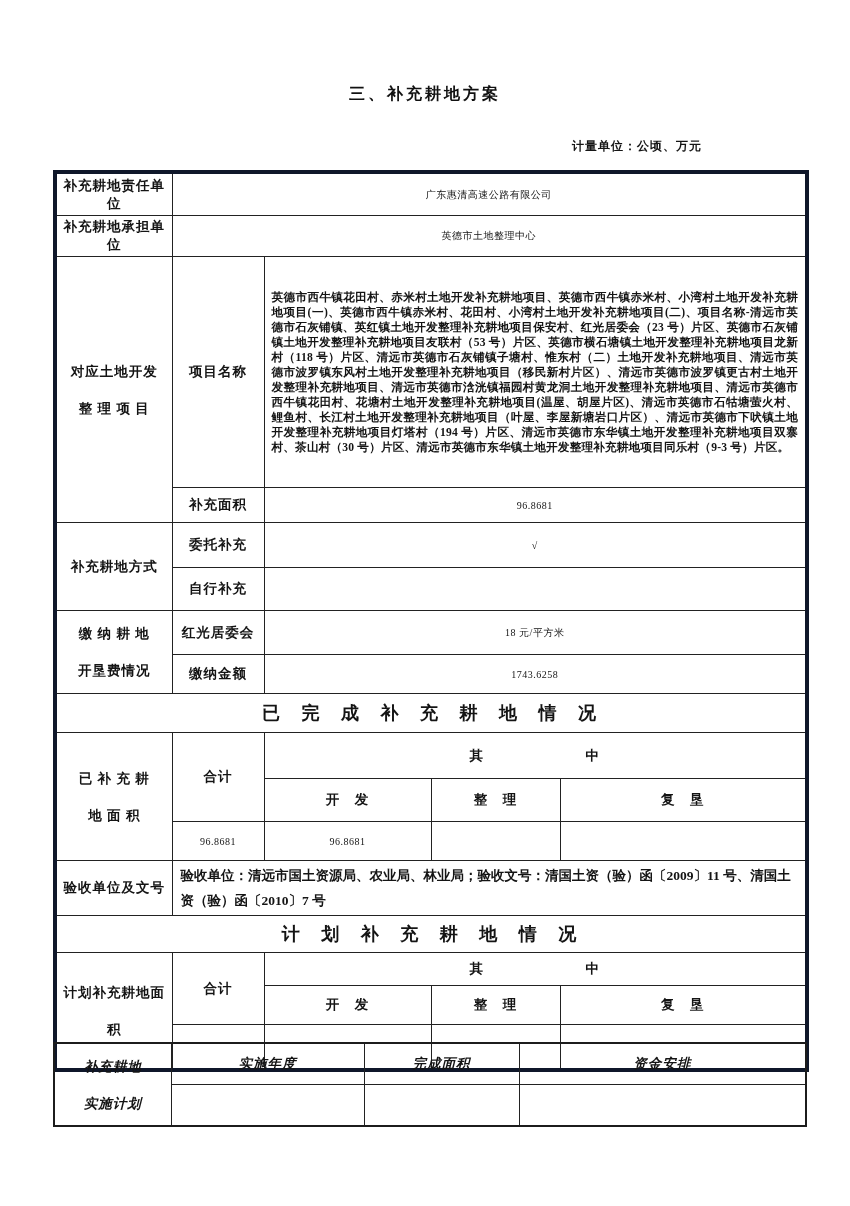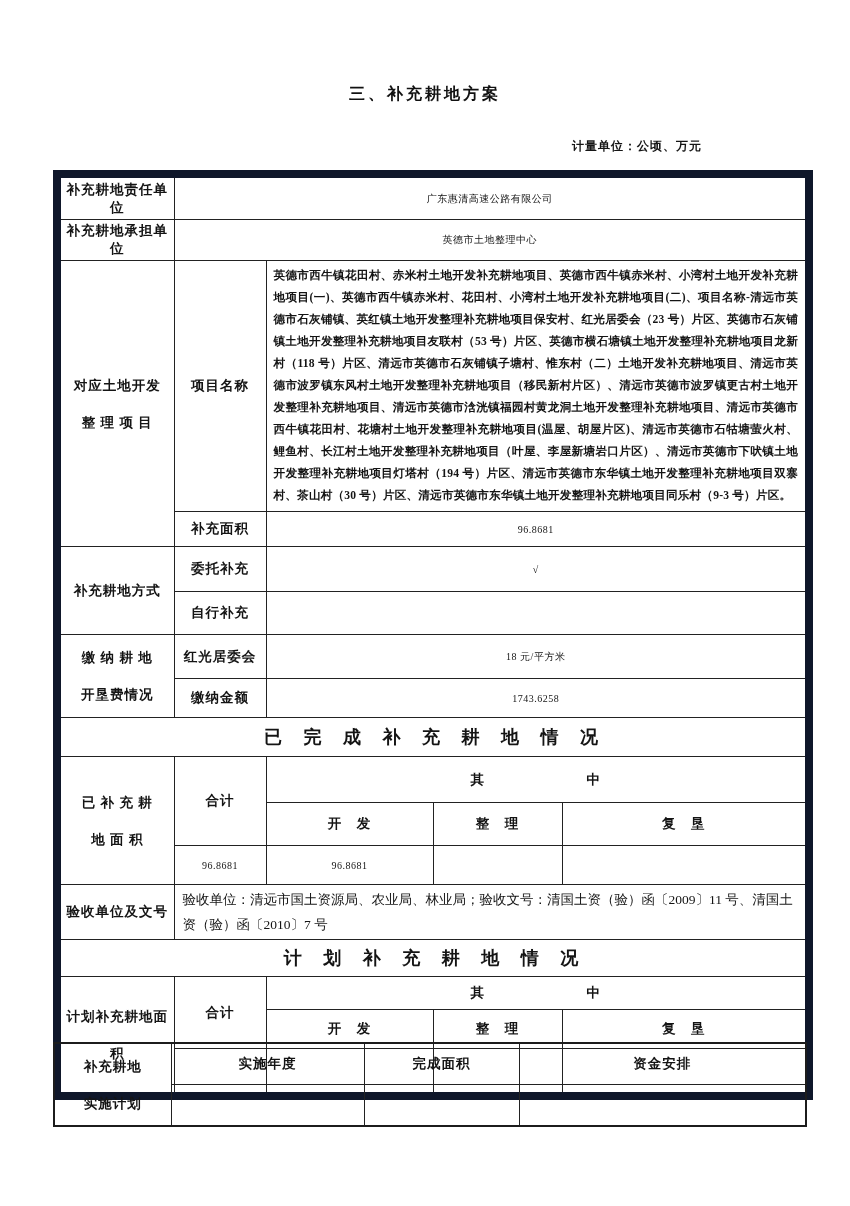--- a/index.html
+++ b/index.html
@@ -17,59 +17,59 @@
     position:absolute;top:84px;left:0;width:100%;
     text-align:center;font-size:16px;font-weight:bold;
     letter-spacing:3px;color:#111;
   }
   .unit-note{
     position:absolute;top:138px;right:148px;
     font-size:12px;font-weight:bold;letter-spacing:1px;color:#151515;
   }
 
   table{border-collapse:collapse;table-layout:fixed;}
-  .main{position:absolute;left:53px;top:170px;width:752px;border:8px solid #0f172a;}
+  .main{position:absolute;left:53px;top:170px;width:752px;border:4px solid #0f172a;}
   .impl{position:absolute;left:53px;top:1042px;width:752px;border:2px solid #1c1c1c;}
   td{
     border:1.5px solid #222;
     font-size:13.5px;
     text-align:center;vertical-align:middle;
     padding:2px 4px;
     color:#141414;
     overflow:hidden;
   }
   .lbl{font-weight:bold;letter-spacing:1px;}
   .val{font-weight:normal;font-size:10px;letter-spacing:0.5px;}
   .two-line div{line-height:37px;}
   .section{
     font-weight:bold;font-size:18px;
     letter-spacing:4px;word-spacing:9px;
   }
   .projtext{
     text-align:justify;text-align-last:left;
     vertical-align:middle;
-    font-size:11.6px;line-height:22px;
+    font-size:11.6px;line-height:15px;
     font-weight:bold;
     padding:4px 7px;
     letter-spacing:0.2px;
   }
   .accept{
-    text-align:left;font-weight:normal;
+    text-align:left;font-weight:bold;
     font-size:13.5px;line-height:25px;
     padding:2px 8px;
   }
   .among{letter-spacing:1px;margin-top:48px;}
 
   
   .h41 td{height:37px;} .h37 td{height:33px;}
   .h230 .projcell{height:226px;}
   .h34 td{height:30px;} .h44 td{height:40px;} .h42 td{height:38px;}
   .h43 td{height:39px;} .h38 td{height:34px;margin-top:30px;} .h36 td{height:32px;}
   .h52 td{height:48px;} .h45 td{height:41px;} .h32 td{height:28px;}
-  .h40 td{height:36px;}
+  .h40 td{height:36px;font-style:italic;}
 </style>
 </head>
 <body>
 
 <div class="page">
 
   <div class="title">三、补充耕地方案</div>
   <div class="unit-note">计量单位：公顷、万元</div>
 
   <table class="main">

